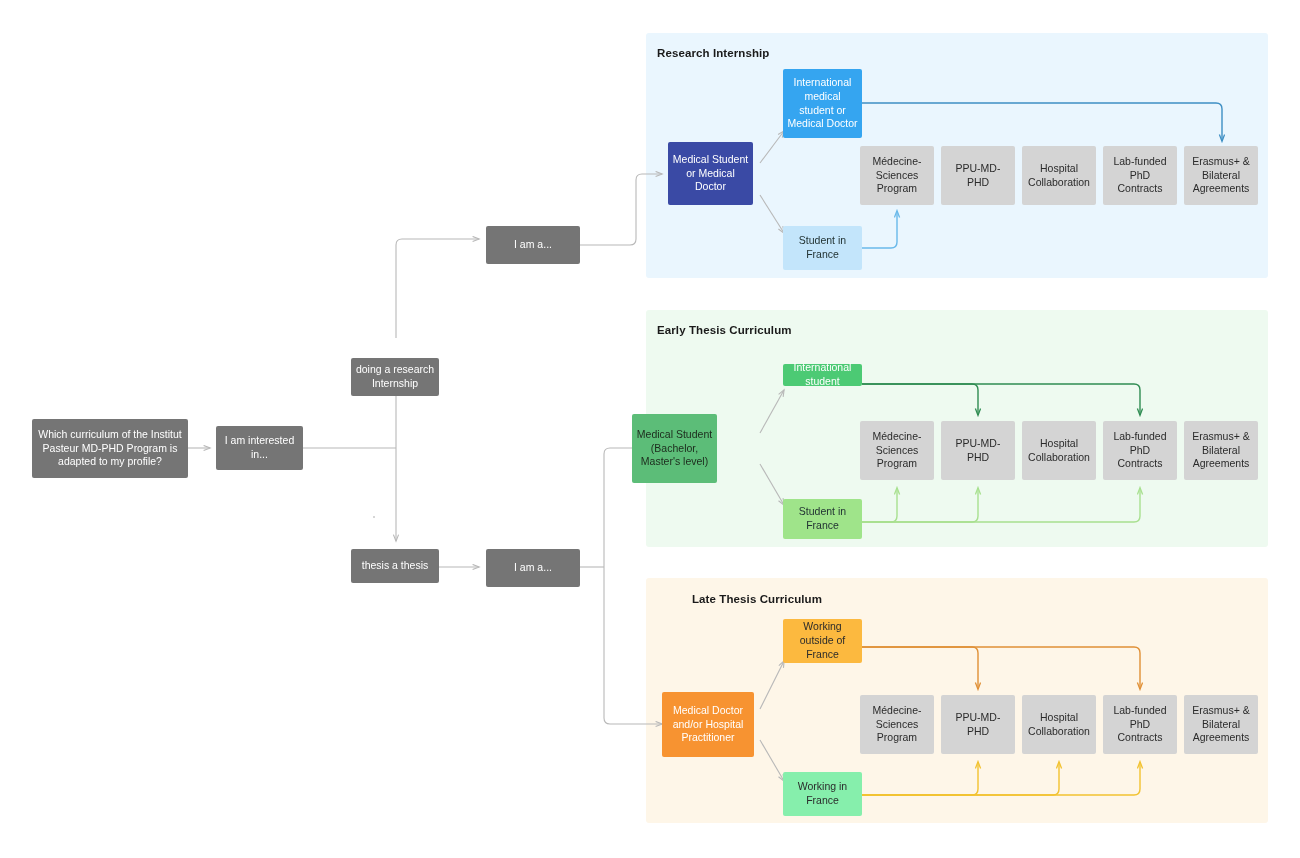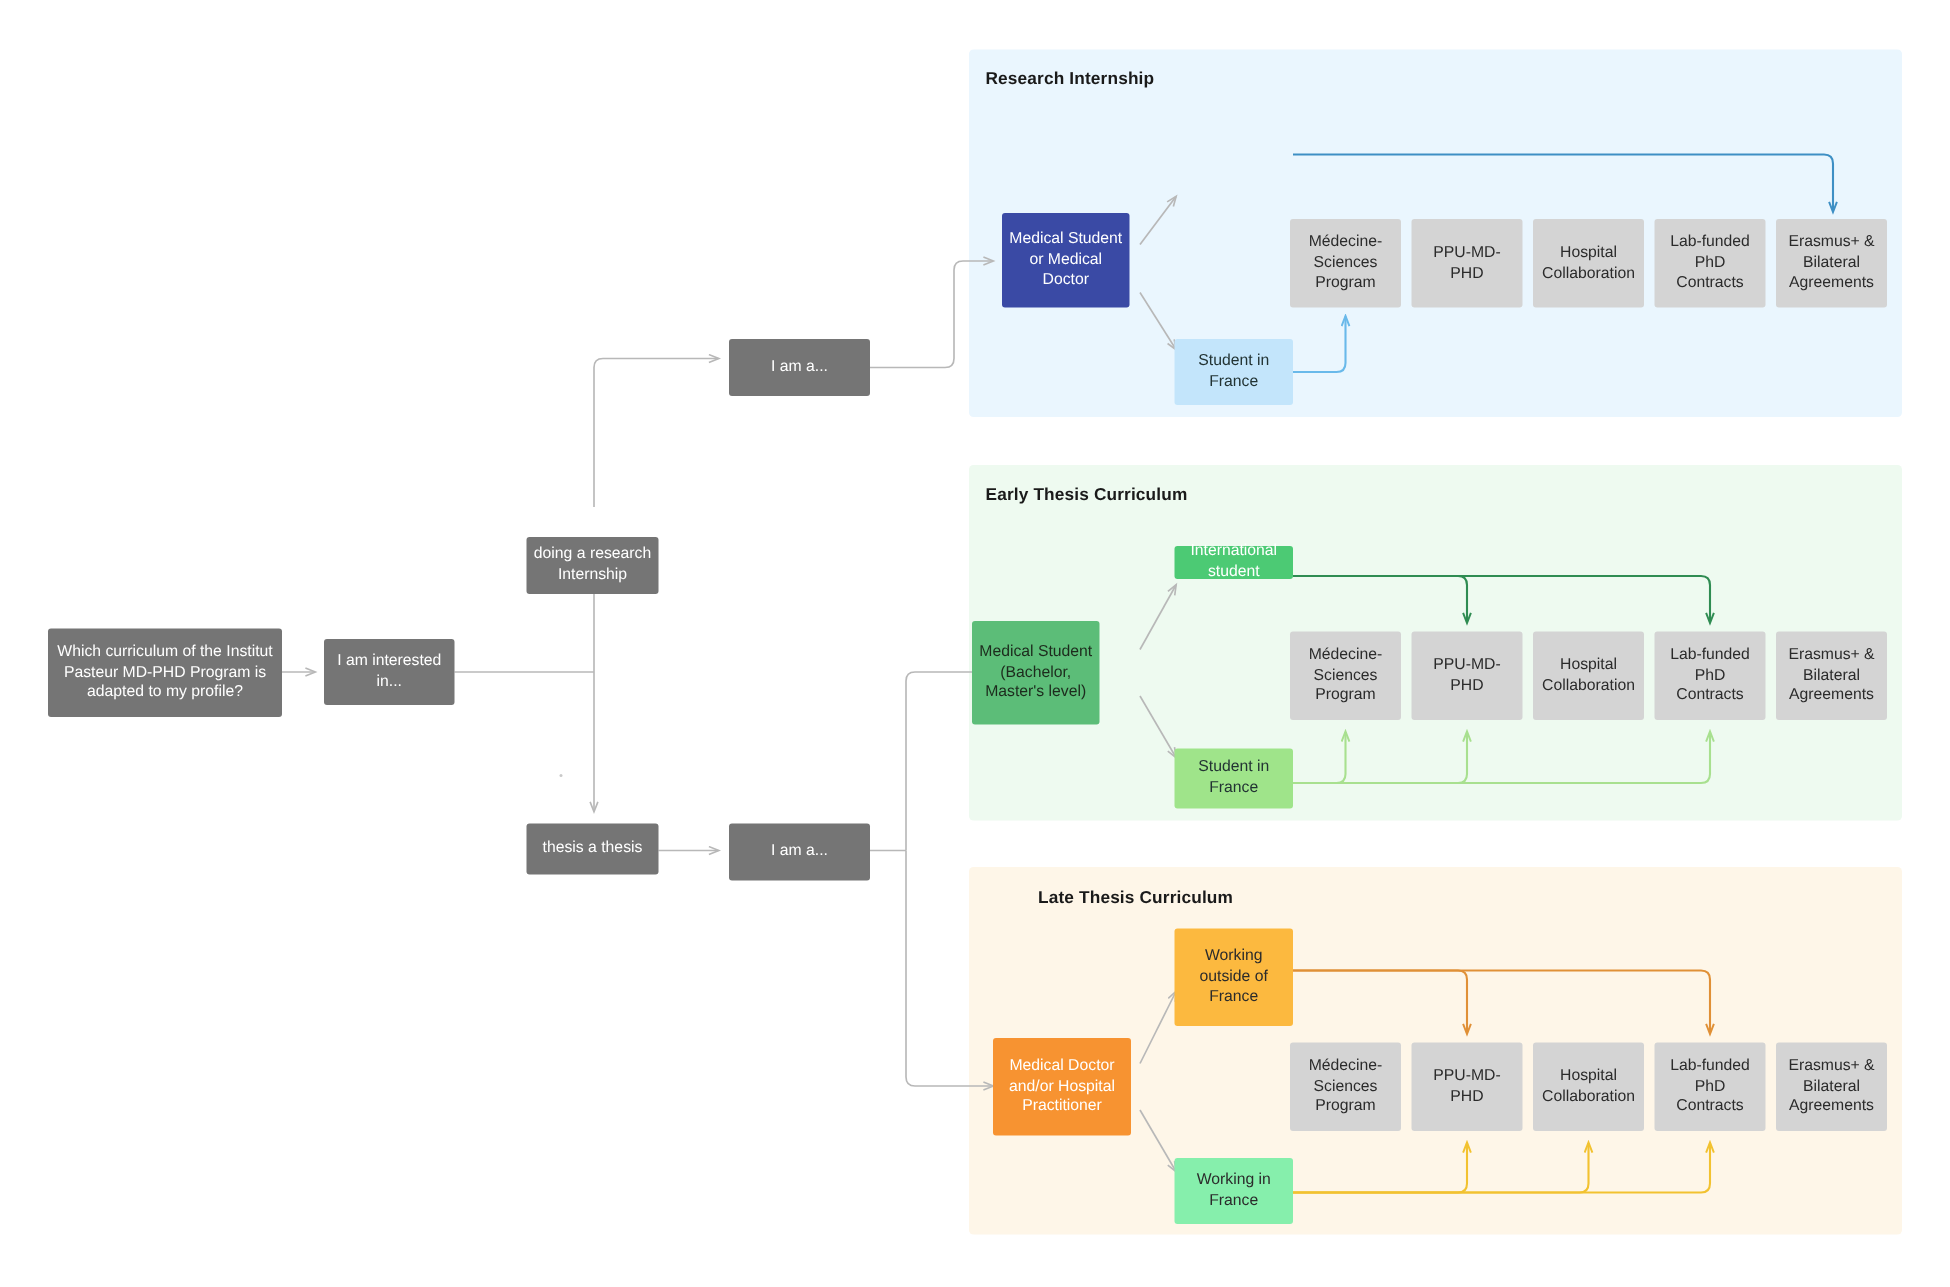--- a/index.html
+++ b/index.html
@@ -155,20 +155,23 @@
 
   <div class="node q-node" style="left:486px;top:549px;width:94px;height:38px;">
     <span>I am a...</span>
   </div>
 
   <div class="panel-title" style="left:657px;top:47px;">Research Internship</div>
 
   <div class="node blue-dark" style="left:668px;top:142px;width:85px;height:63px;">
     <span>Medical Student or Medical Doctor</span>
   </div>
+  <div class="node blue-mid" style="left:783px;top:69px;width:79px;height:69px;">
+    <span>International medical student or Medical Doctor</span>
+  </div>
   <div class="node blue-light" style="left:783px;top:226px;width:79px;height:44px;">
     <span>Student in France</span>
   </div>
 
   <div class="node gray-node" style="left:860px;top:146px;width:74px;height:59px;">
     <span>Médecine-Sciences Program</span>
   </div>
   <div class="node gray-node" style="left:941px;top:146px;width:74px;height:59px;">
     <span>PPU-MD-PHD</span>
   </div>
@@ -177,21 +180,21 @@
   </div>
   <div class="node gray-node" style="left:1103px;top:146px;width:74px;height:59px;">
     <span>Lab-funded PhD Contracts</span>
   </div>
   <div class="node gray-node" style="left:1184px;top:146px;width:74px;height:59px;">
     <span>Erasmus+ &amp; Bilateral Agreements</span>
   </div>
 
   <div class="panel-title" style="left:657px;top:324px;">Early Thesis Curriculum</div>
 
-  <div class="node green-dark" style="left:648px;top:414px;width:85px;height:69px;">
+  <div class="node green-dark" style="left:632px;top:414px;width:85px;height:69px;">
     <span>Medical Student (Bachelor, Master's level)</span>
   </div>
   <div class="node green-mid" style="left:783px;top:364px;width:79px;height:22px;">
     <span>International student</span>
   </div>
   <div class="node green-light" style="left:783px;top:499px;width:79px;height:40px;">
     <span>Student in France</span>
   </div>
 
   <div class="node gray-node" style="left:860px;top:421px;width:74px;height:59px;">
@@ -208,21 +211,21 @@
   </div>
   <div class="node gray-node" style="left:1184px;top:421px;width:74px;height:59px;">
     <span>Erasmus+ &amp; Bilateral Agreements</span>
   </div>
 
   <div class="panel-title" style="left:692px;top:593px;">Late Thesis Curriculum</div>
 
   <div class="node orange-dark" style="left:662px;top:692px;width:92px;height:65px;">
     <span>Medical Doctor and/or Hospital Practitioner</span>
   </div>
-  <div class="node orange-mid" style="left:783px;top:619px;width:79px;height:65px;">
+  <div class="node orange-mid" style="left:783px;top:619px;width:79px;height:44px;">
     <span>Working outside of France</span>
   </div>
   <div class="node orange-light" style="left:783px;top:772px;width:79px;height:44px;">
     <span>Working in France</span>
   </div>
 
   <div class="node gray-node" style="left:860px;top:695px;width:74px;height:59px;">
     <span>Médecine-Sciences Program</span>
   </div>
   <div class="node gray-node" style="left:941px;top:695px;width:74px;height:59px;">

